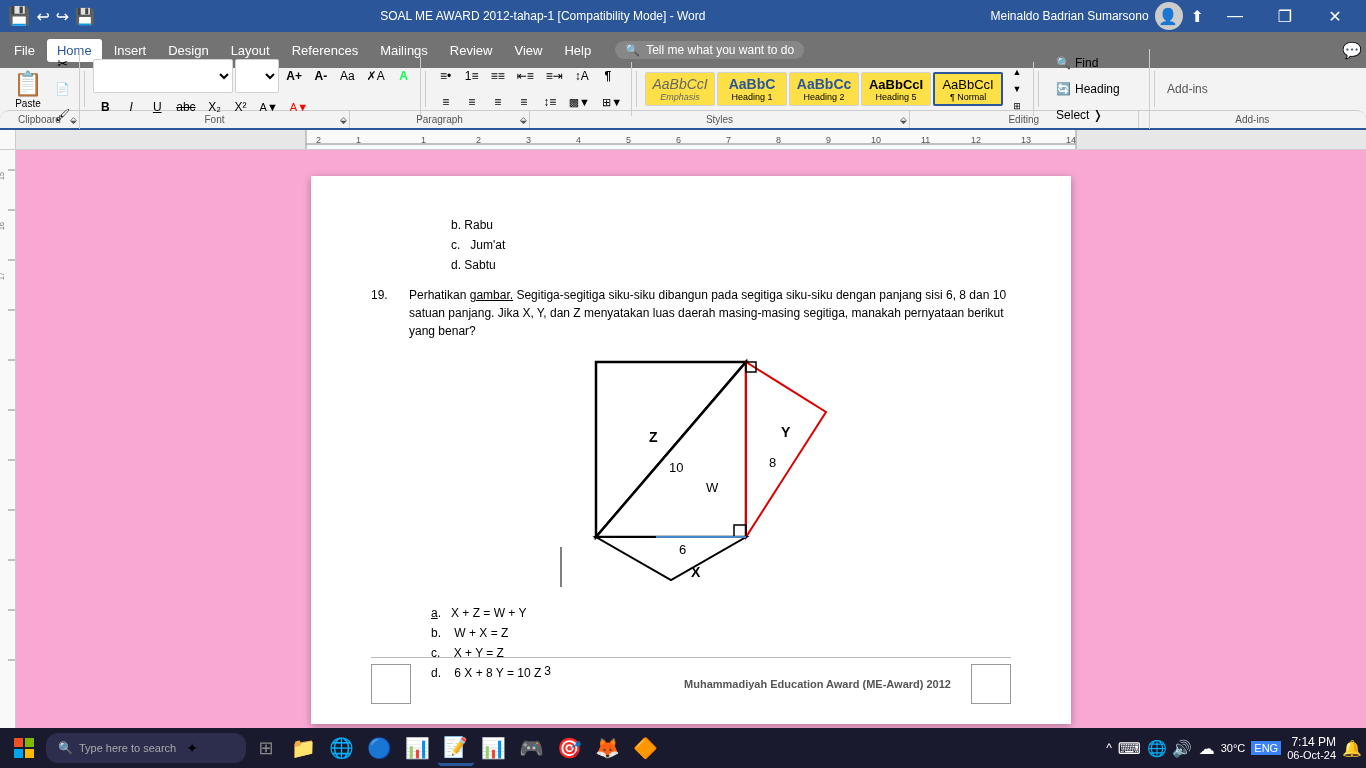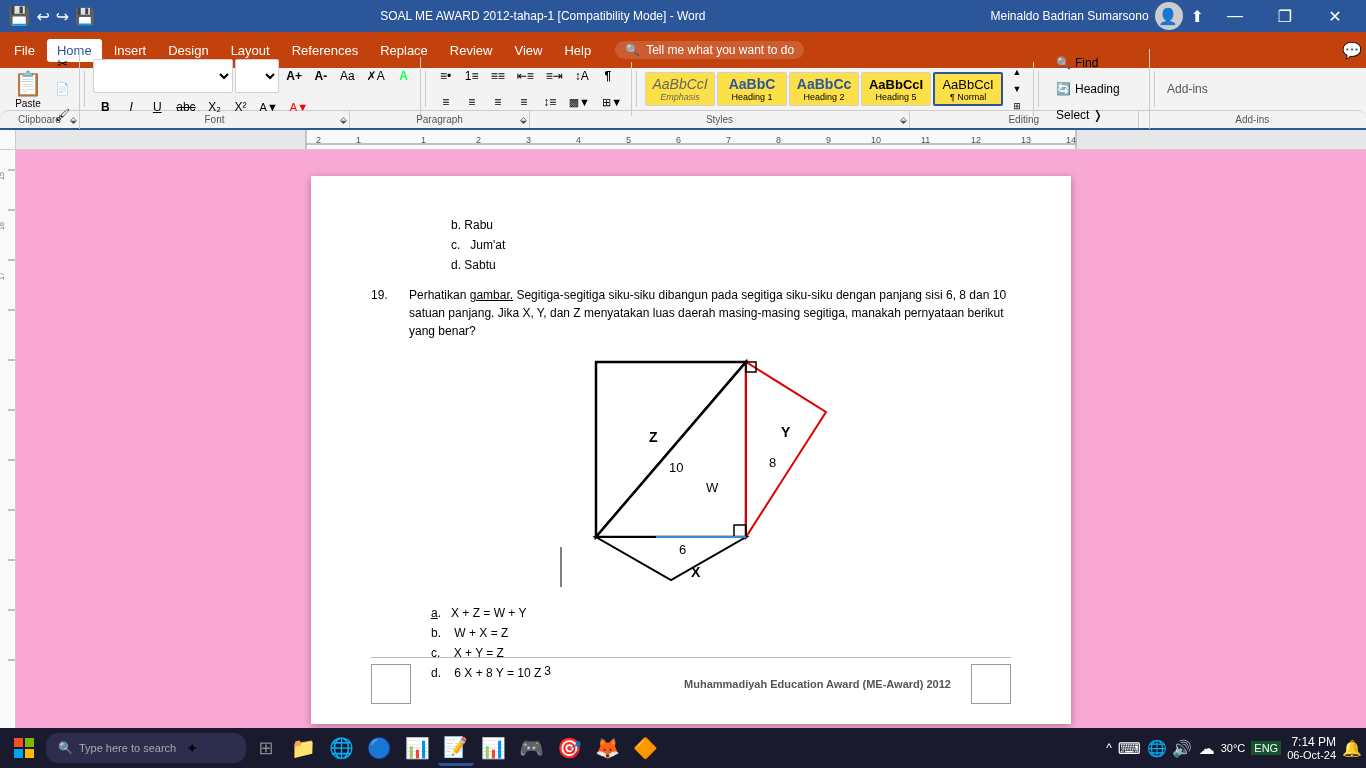--- a/index.html
+++ b/index.html
@@ -20,21 +20,21 @@
     .title-bar-center { flex: 1; text-align: center; font-size: 12px; }
     .title-bar-right { display: flex; align-items: center; gap: 8px; }
     .title-bar-controls { display: flex; gap: 4px; }
     .title-btn { width: 46px; height: 32px; background: transparent; border: none; color: white; font-size: 16px; cursor: pointer; display: flex; align-items: center; justify-content: center; }
     .user-info { display: flex; align-items: center; gap: 6px; font-size: 12px; }
     .user-avatar { width: 28px; height: 28px; border-radius: 50%; background: #ccc; overflow: hidden; display: flex; align-items: center; justify-content: center; }
 
     
     .menu-bar {
       height: 36px;
-      background: #c2410c;
+      background: #737373;
       display: flex;
       align-items: center;
       padding: 0 4px;
       gap: 2px;
     }
     .menu-item {
       padding: 4px 10px;
       color: white;
       font-size: 13px;
       cursor: pointer;
@@ -213,21 +213,21 @@
     </div>
   </div>
 
   <div class="menu-bar">
     <div class="menu-item">File</div>
     <div class="menu-item active">Home</div>
     <div class="menu-item">Insert</div>
     <div class="menu-item">Design</div>
     <div class="menu-item">Layout</div>
     <div class="menu-item">References</div>
-    <div class="menu-item">Replace</div>
+    <div class="menu-item">Mailings</div>
     <div class="menu-item">Review</div>
     <div class="menu-item">View</div>
     <div class="menu-item">Help</div>
     <div style="margin-left:12px; display:flex; align-items:center; background:rgba(255,255,255,0.15); border-radius:12px; padding:2px 10px; gap:6px; color:white; font-size:12px; cursor:pointer;">
       <span>🔍</span>
       <span>Tell me what you want to do</span>
     </div>
     <div style="margin-left:auto; display:flex; align-items:center; gap:8px; color:white;">
       <span style="font-size:16px; cursor:pointer;">💬</span>
     </div>
@@ -581,21 +581,21 @@
     <div class="taskbar-app">
       <span style="font-size:20px; color:#e04400;">🔶</span>
     </div>
     <div class="taskbar-tray">
       <span style="font-size:12px;">^</span>
       <span style="font-size:16px;">⌨</span>
       <span style="font-size:16px;">🌐</span>
       <span style="font-size:16px;">🔊</span>
       <span style="font-size:16px;">☁</span>
       <span style="font-size:11px;">30°C</span>
-      <span style="font-size:11px; background:#14532d; padding:1px 3px;">ENG</span>
+      <span style="font-size:11px; background:#3b82f6; padding:1px 3px;">ENG</span>
       <div style="display:flex; flex-direction:column; align-items:flex-end; color:white;">
         <span style="font-size:12px;">7:14 PM</span>
         <span style="font-size:11px;">06-Oct-24</span>
       </div>
       <span style="font-size:16px;">🔔</span>
     </div>
   </div>
 </div>
 
 </body></html>

